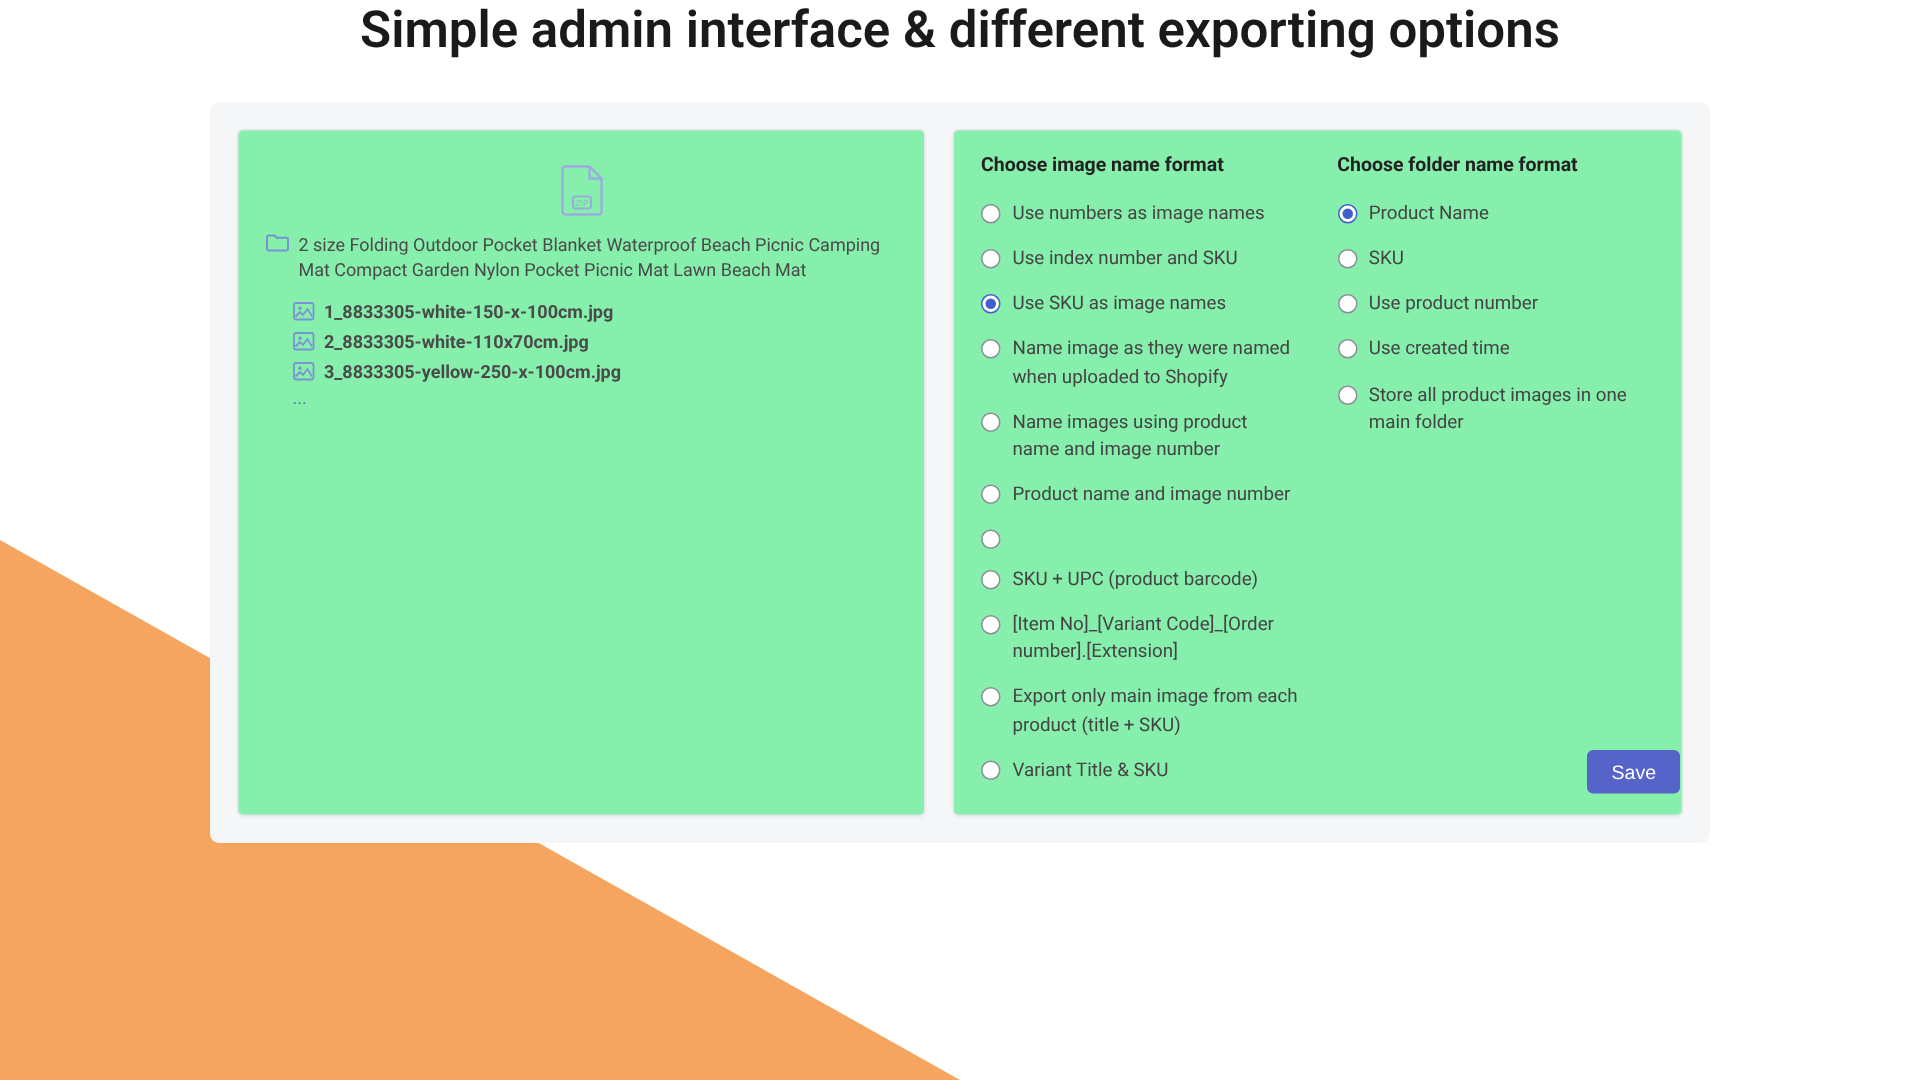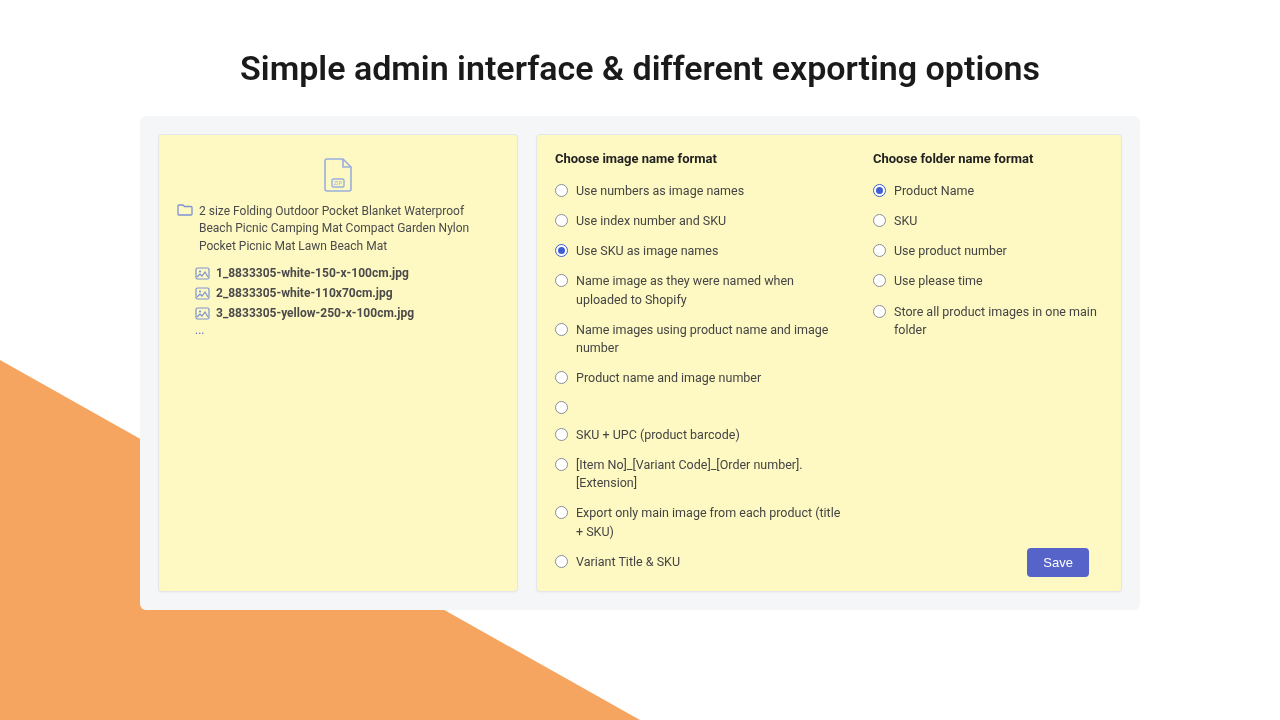--- a/index.html
+++ b/index.html
@@ -29,58 +29,57 @@
   border-right:0 solid transparent;
   border-left:640px solid transparent;
   border-bottom:360px solid #f25c54;
 }
 .tri-right { position:absolute; right:0; bottom:0; }
 h1.page-title {
   text-align:center;
   font-size:34px;
   font-weight:600;
   color:#1a1a1a;
-  padding-top:48px;
 }
 .stage {
   position:relative;
   width:1000px; margin:28px auto 0;
   background:#f4f6f8;
   border-radius:6px;
   padding:18px;
   display:flex;
   gap:18px;
   z-index:2;
 }
 .card {
-  background:#fef9c3;
+  background:#86efac;
   border:1px solid #e4e6ea;
   border-radius:4px;
   box-shadow:0 1px 2px rgba(0,0,0,.04);
 }
-.card-preview { width:360px; padding:22px 18px 5px; }
+.card-preview { width:459px; padding:22px 18px 5px; }
 .card-options { flex:1; padding:16px 18px 14px; position:relative; }
 .zip-icon { display:flex; justify-content:center; margin-bottom:10px; }
 .folder-row { display:flex; align-items:flex-start; gap:6px; font-size:12px; color:#4a4a4a; line-height:1.45; }
 .folder-row .txt { flex:1; }
 .file-list { margin:8px 0 0 18px;font-weight:bold; }
 .file-row { display:flex; align-items:center; gap:6px; font-size:12px; color:#4a4a4a; padding:3px 0;}
 .ellipsis { color:#5c6ac4; font-size:12px; margin-left:18px; }
 .cols { display:flex; gap:26px; }
 .col { flex:1; }
 .col h3 { font-size:13px; font-weight:700; color:#222; margin-bottom:10px;}
 .radio-row { display:flex; align-items:flex-start; gap:8px; padding:6px 0; font-size:12.5px; color:#444; line-height:1.45; cursor:pointer;}
 .radio {
   flex:0 0 13px; width:13px; height:13px; border:1px solid #8a8f98; border-radius:50%; margin-top:2px;
   display:flex; align-items:center; justify-content:center; background:#fff;
 }
 .radio.sel { border-color:#3f5ecf; }
 .radio.sel::after{content:"";width:7px;height:7px;border-radius:50%;background:#3f5ecf;}
 .save-btn {
-  position:absolute; right:32px; bottom:14px;
+  position:absolute; right:1px; bottom:14px;
   background:#5663c8; color:#fff; border:none;
   font-size:13px; padding:7px 16px; border-radius:4px; cursor:pointer;
 }
 svg { display:block; }
 </style>
 </head>
 <body>
 
 <div class="tri-left"></div>
 <div class="tri-right"></div>
@@ -201,21 +200,21 @@
             <div class="radio-row">
               <span class="radio"></span>
               <span>SKU</span>
             </div>
             <div class="radio-row">
               <span class="radio"></span>
               <span>Use product number</span>
             </div>
             <div class="radio-row">
               <span class="radio"></span>
-              <span>Use please time</span>
+              <span>Use created time</span>
             </div>
             <div class="radio-row">
               <span class="radio"></span>
               <span>Store all product images in one main folder</span>
             </div>
           </div>
       </div>
     </div>
     <button class="save-btn">Save</button>
   </div>

